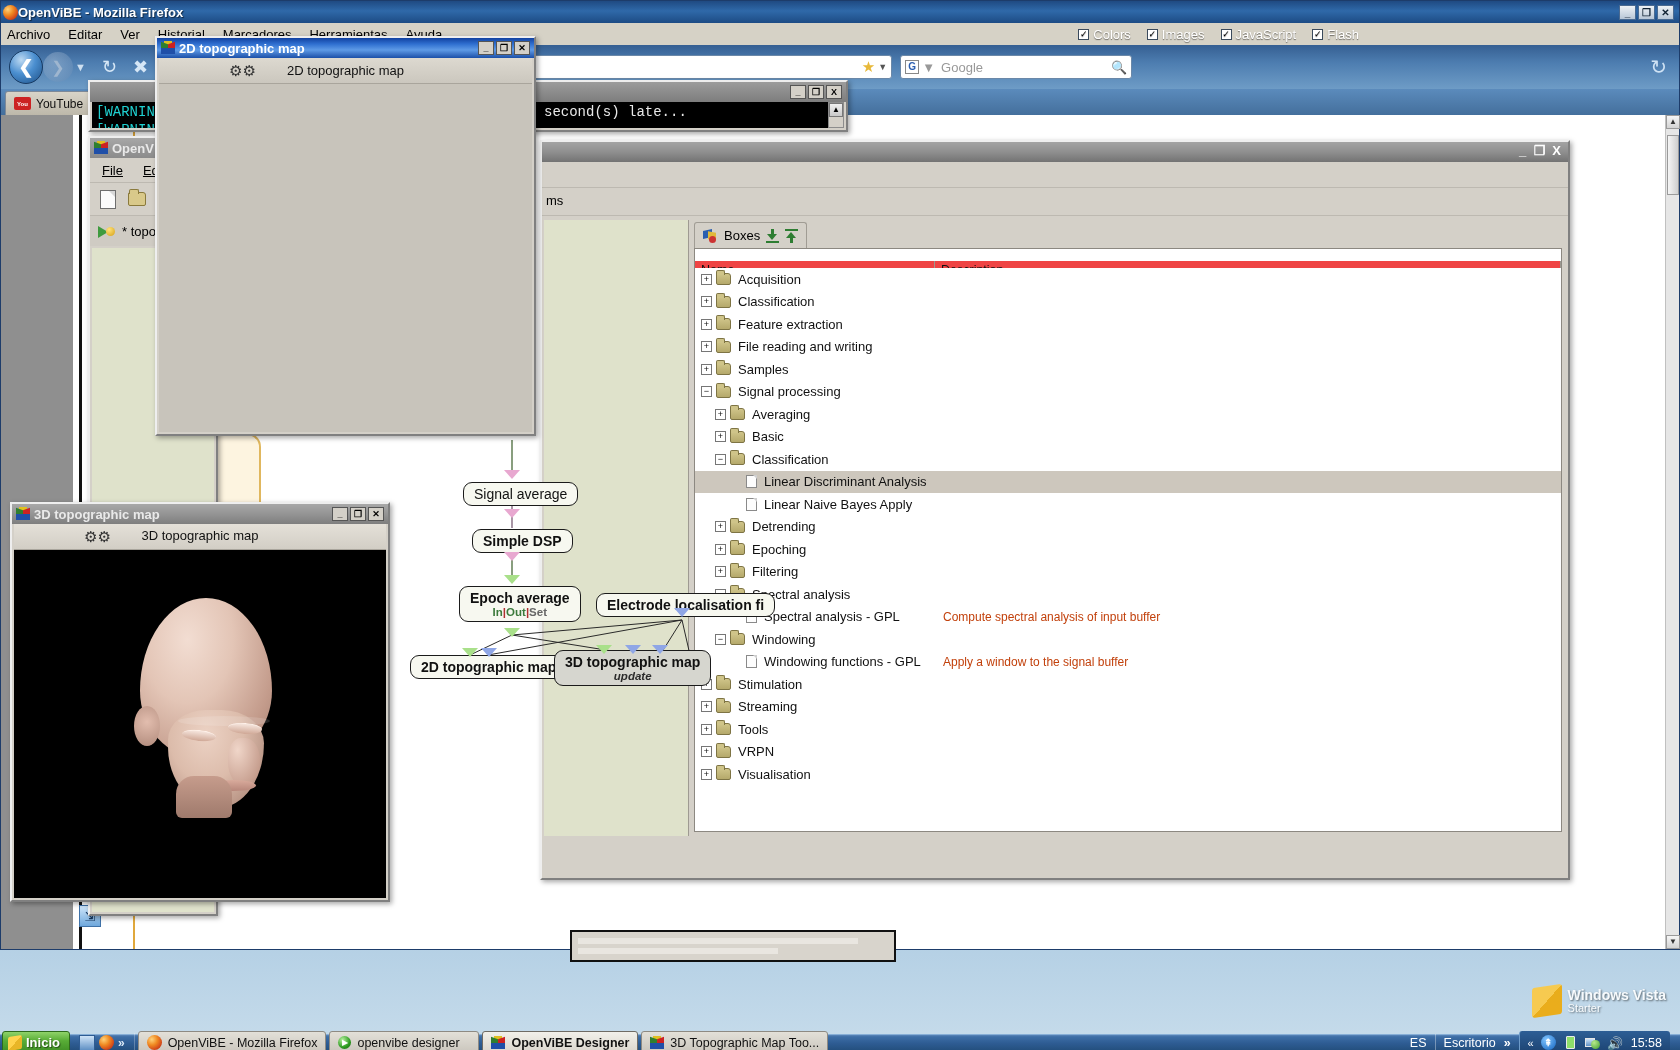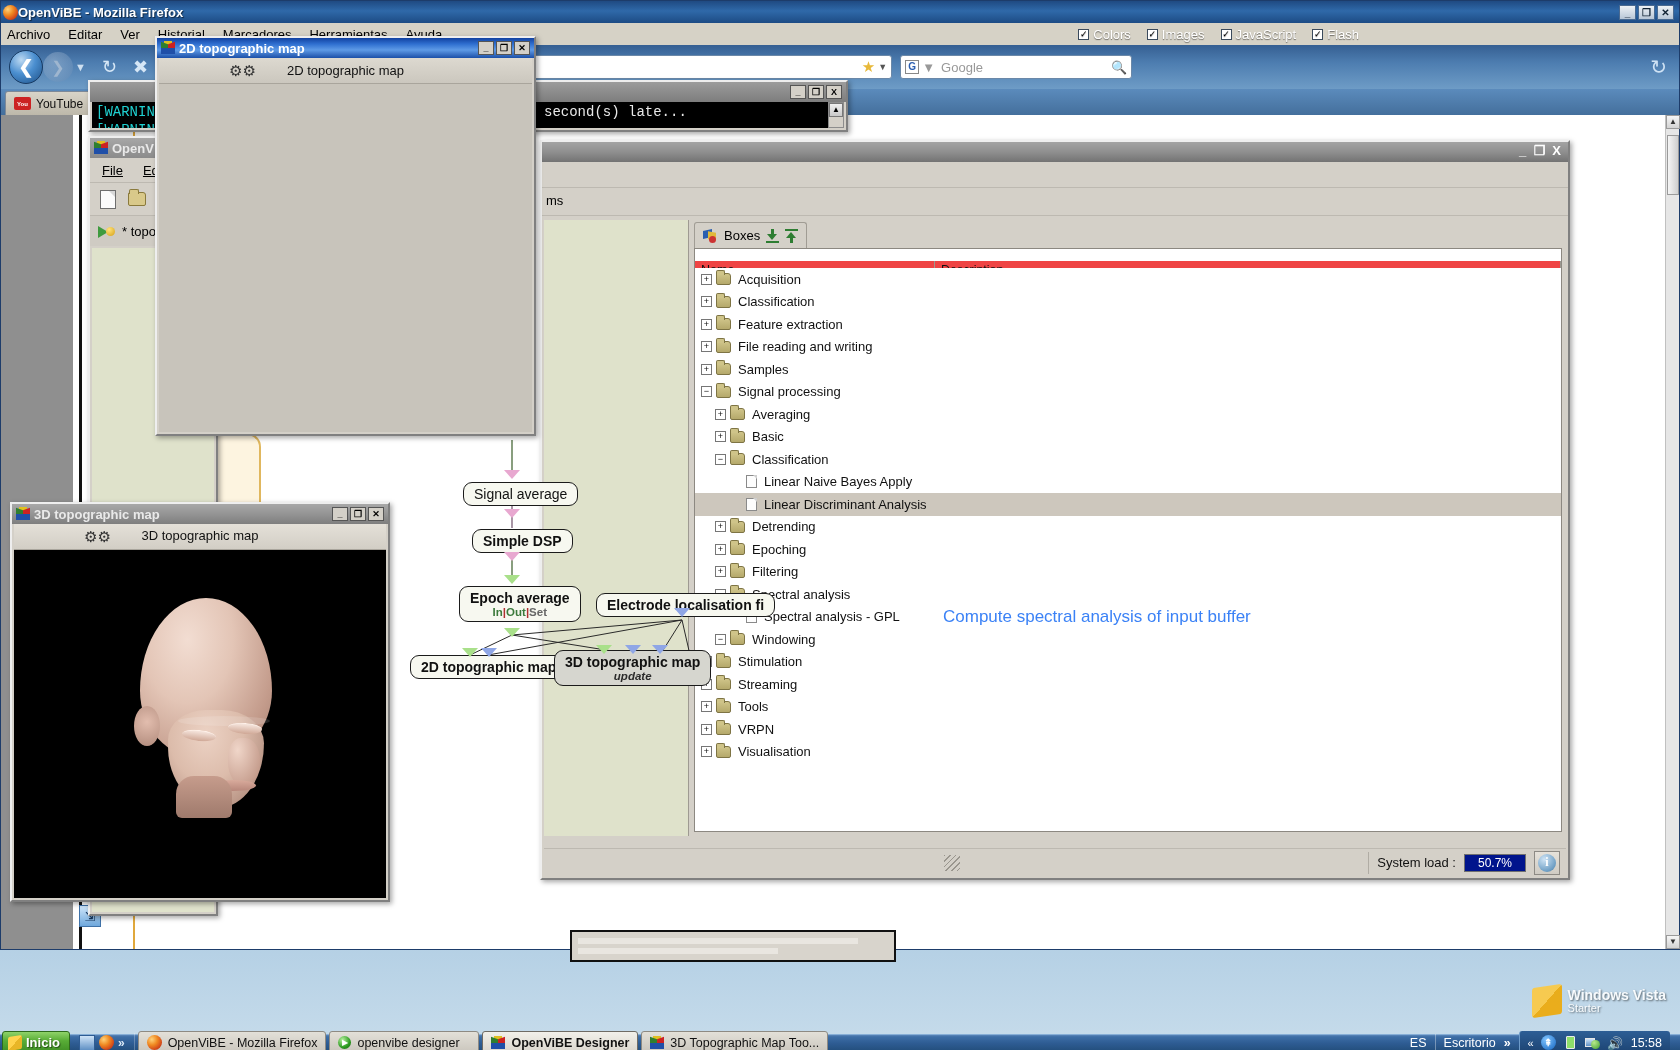--- a/index.html
+++ b/index.html
@@ -318,21 +318,21 @@
   .tree-head .col {
     display:flex;align-items:center;padding-left:6px;font-size:12.5px;color:#111;
     border-right:1px solid #9c9890;
   }
   .col-name { width: 240px; }
   .col-desc { flex:1; }
   .tree-body { position:absolute;left:0;right:0;top:19px;bottom:0;overflow:hidden;background:#fff;}
   .trow { display:flex; height:22.5px; align-items:center; font-size:13px; color:#111; }
   .trow.sel { background:#cdc7bd; }
   .trow .name { width:240px; display:flex; align-items:center; gap:4px; }
-  .trow .desc { flex:1; padding-left:8px; color:#3b82f6; font-size:17px;}
+  .trow .desc { flex:1; padding-left:8px; color:#c2410c; font-size:12px;}
   .exp {
     width:11px;height:11px;border:1px solid #767676;background:#fff;flex:none;
     font-size:9px;line-height:9px;text-align:center;color:#111;font-family:"Liberation Sans",sans-serif;
   }
   .dots{width:11px;height:11px;flex:none;
         background-image: radial-gradient(#8a8a8a 0.5px, transparent 0.6px);
         background-size: 2px 2px;}
   .fold {
     width:15px;height:12px;flex:none;position:relative;
     background:linear-gradient(180deg,#cfc489,#b5a96b);
@@ -682,38 +682,38 @@
               </div>
               <div class="trow">
                 <div class="name">
                   <span class="indent1"></span>
                   <span class="exp">−</span>
                   <span class="fold"></span>
                   <span style="margin-left: 3px;">Classification</span>
                 </div>
                 <div class="desc"></div>
               </div>
+              <div class="trow sel">
+                <div class="name">
+                  <span class="indent2"></span>
+                  <span class="dots"></span>
+                  <span class="doc"></span>
+                  <span style="margin-left: 3px;">Linear Discriminant Analysis</span>
+                </div>
+                <div class="desc"></div>
+              </div>
               <div class="trow">
                 <div class="name">
                   <span class="indent2"></span>
                   <span class="dots"></span>
                   <span class="doc"></span>
                   <span style="margin-left: 3px;">Linear Naive Bayes Apply</span>
                 </div>
                 <div class="desc"></div>
               </div>
-              <div class="trow sel">
-                <div class="name">
-                  <span class="indent2"></span>
-                  <span class="dots"></span>
-                  <span class="doc"></span>
-                  <span style="margin-left: 3px;">Linear Discriminant Analysis</span>
-                </div>
-                <div class="desc"></div>
-              </div>
               <div class="trow">
                 <div class="name">
                   <span class="indent1"></span>
                   <span class="exp">+</span>
                   <span class="fold"></span>
                   <span style="margin-left: 3px;">Detrending</span>
                 </div>
                 <div class="desc"></div>
               </div>
               <div class="trow">
@@ -756,20 +756,29 @@
                 <div class="name">
                   <span class="indent1"></span>
                   <span class="exp">−</span>
                   <span class="fold"></span>
                   <span style="margin-left: 3px;">Windowing</span>
                 </div>
                 <div class="desc"></div>
               </div>
               <div class="trow">
                 <div class="name">
+                  <span class="indent2"></span>
+                  <span class="dots"></span>
+                  <span class="doc"></span>
+                  <span style="margin-left: 3px;">Windowing functions - GPL</span>
+                </div>
+                <div class="desc">Apply a window to the signal buffer</div>
+              </div>
+              <div class="trow">
+                <div class="name">
                   <span class="indent0"></span>
                   <span class="exp">+</span>
                   <span class="fold"></span>
                   <span style="margin-left: 3px;">Stimulation</span>
                 </div>
                 <div class="desc"></div>
               </div>
               <div class="trow">
                 <div class="name">
                   <span class="indent0"></span>
@@ -804,31 +813,20 @@
                   <span class="fold"></span>
                   <span style="margin-left: 3px;">Visualisation</span>
                 </div>
                 <div class="desc"></div>
               </div>
             </div>
         </div>
       </div>
     </div>
 
-    <div class="statusbar">
-      <span class="grip"></span>
-      <span class="sl-sep"></span>
-      <span class="sl-label">System load :</span>
-      <span class="sl-bar">
-        <span>50.7%</span>
-      </span>
-      <span class="sl-info">
-          <span class="i">i</span>
-        </span>
-    </div>
   </div>
 
   <div style="position:absolute;left:0;top:0;width:1680px;height:1050px;pointer-events:none;">
 
     <svg width="1680" height="1050" style="position:absolute;left:0;top:0;">
       <line x1="512" y1="440" x2="512" y2="470" stroke="#4a6a3a" stroke-width="1.3"></line>
       <line x1="512" y1="504" x2="512" y2="528" stroke="#7a5f76" stroke-width="1.3"></line>
       <line x1="512" y1="552" x2="512" y2="580" stroke="#4a6a3a" stroke-width="1.3"></line>
       <line x1="512" y1="635" x2="470" y2="655" stroke="#2a2a2a" stroke-width="1"></line>
       <line x1="512" y1="635" x2="637" y2="655" stroke="#2a2a2a" stroke-width="1"></line>

